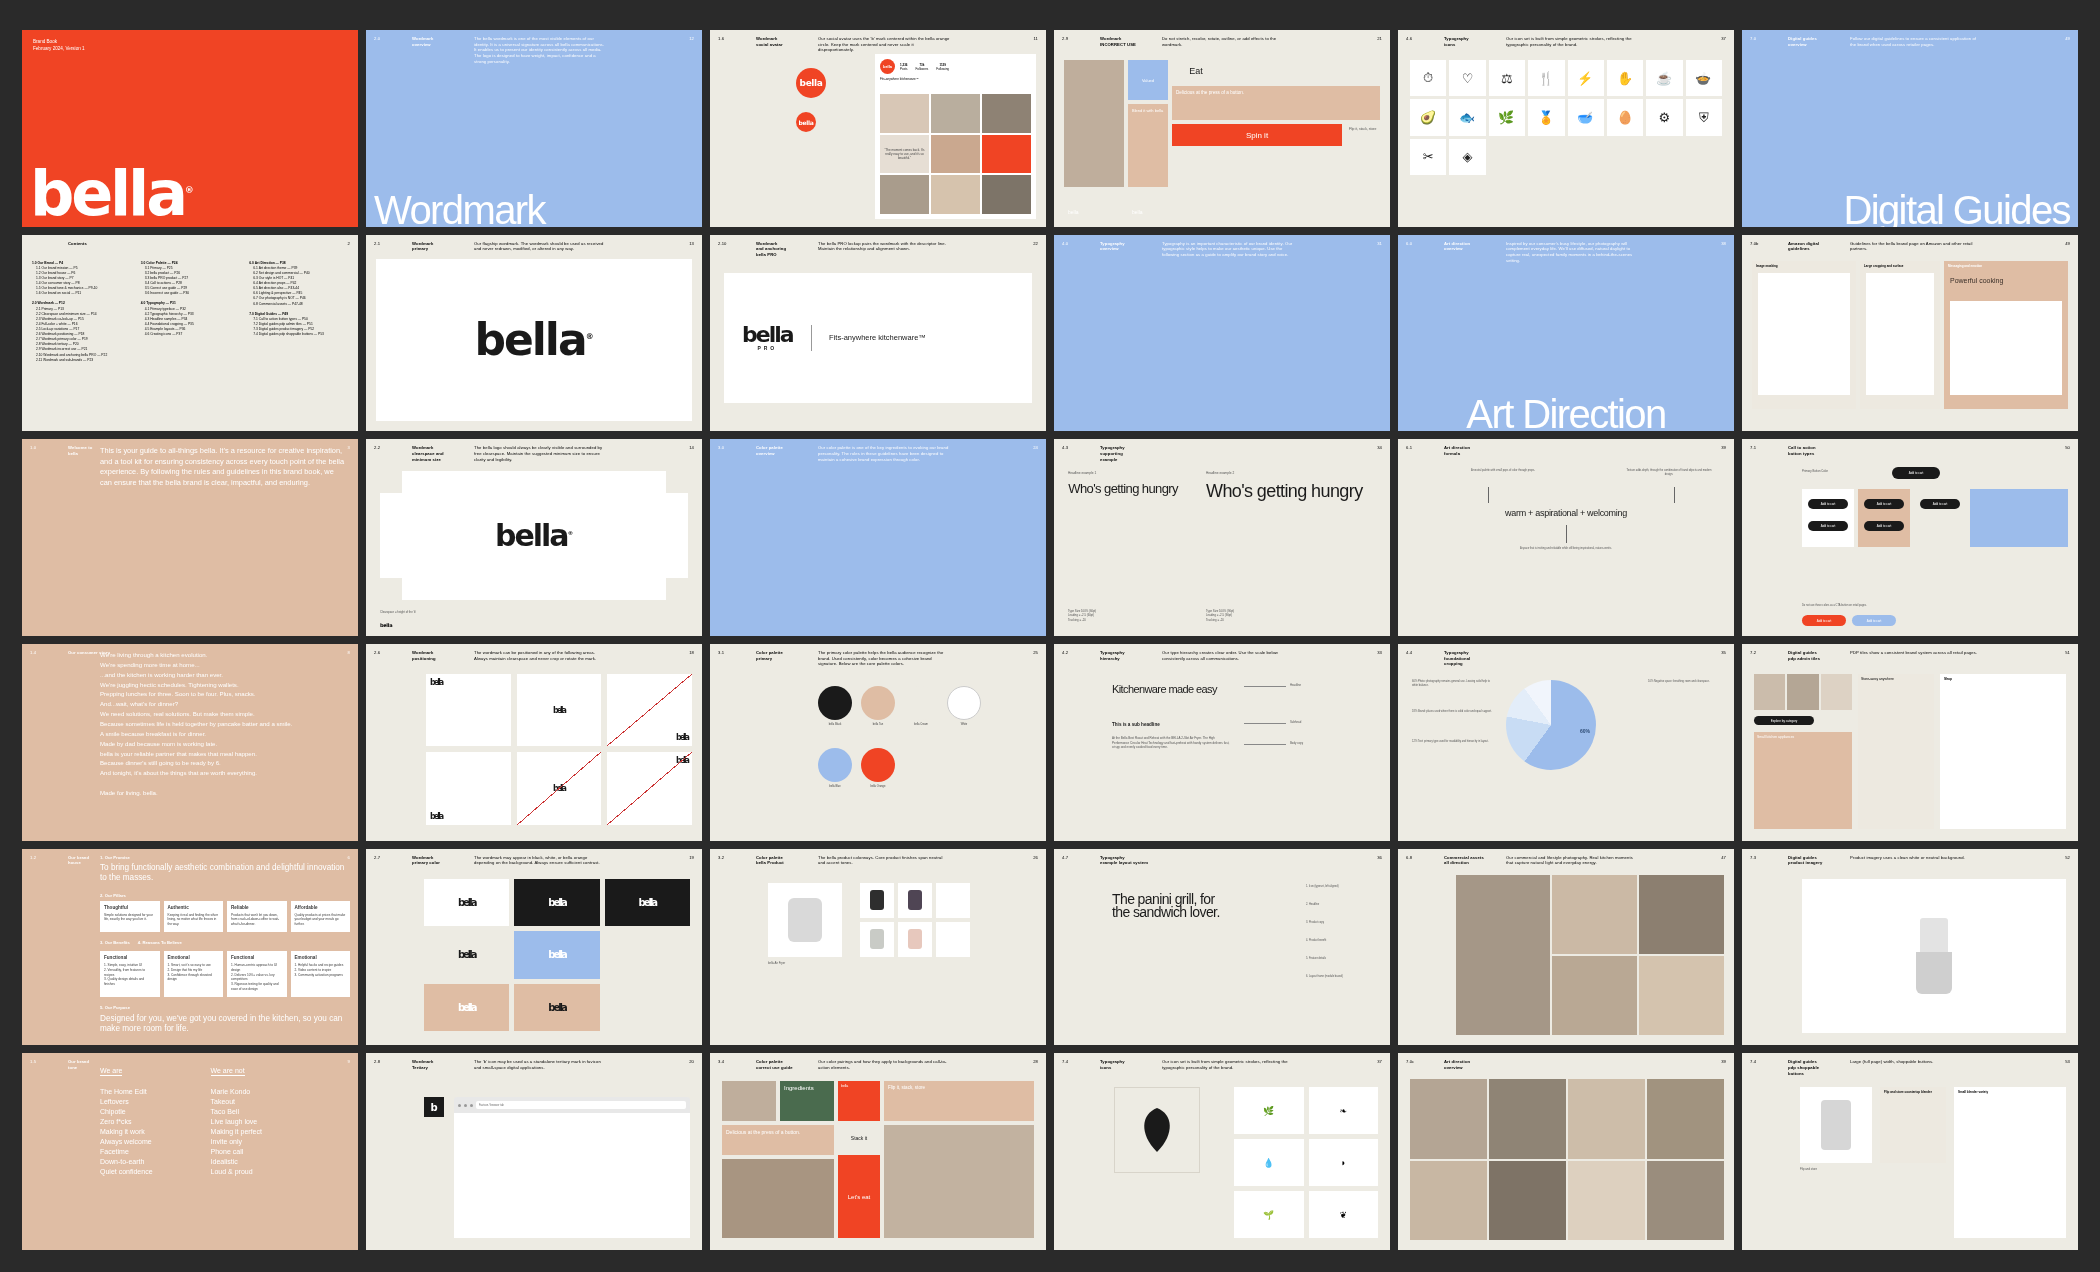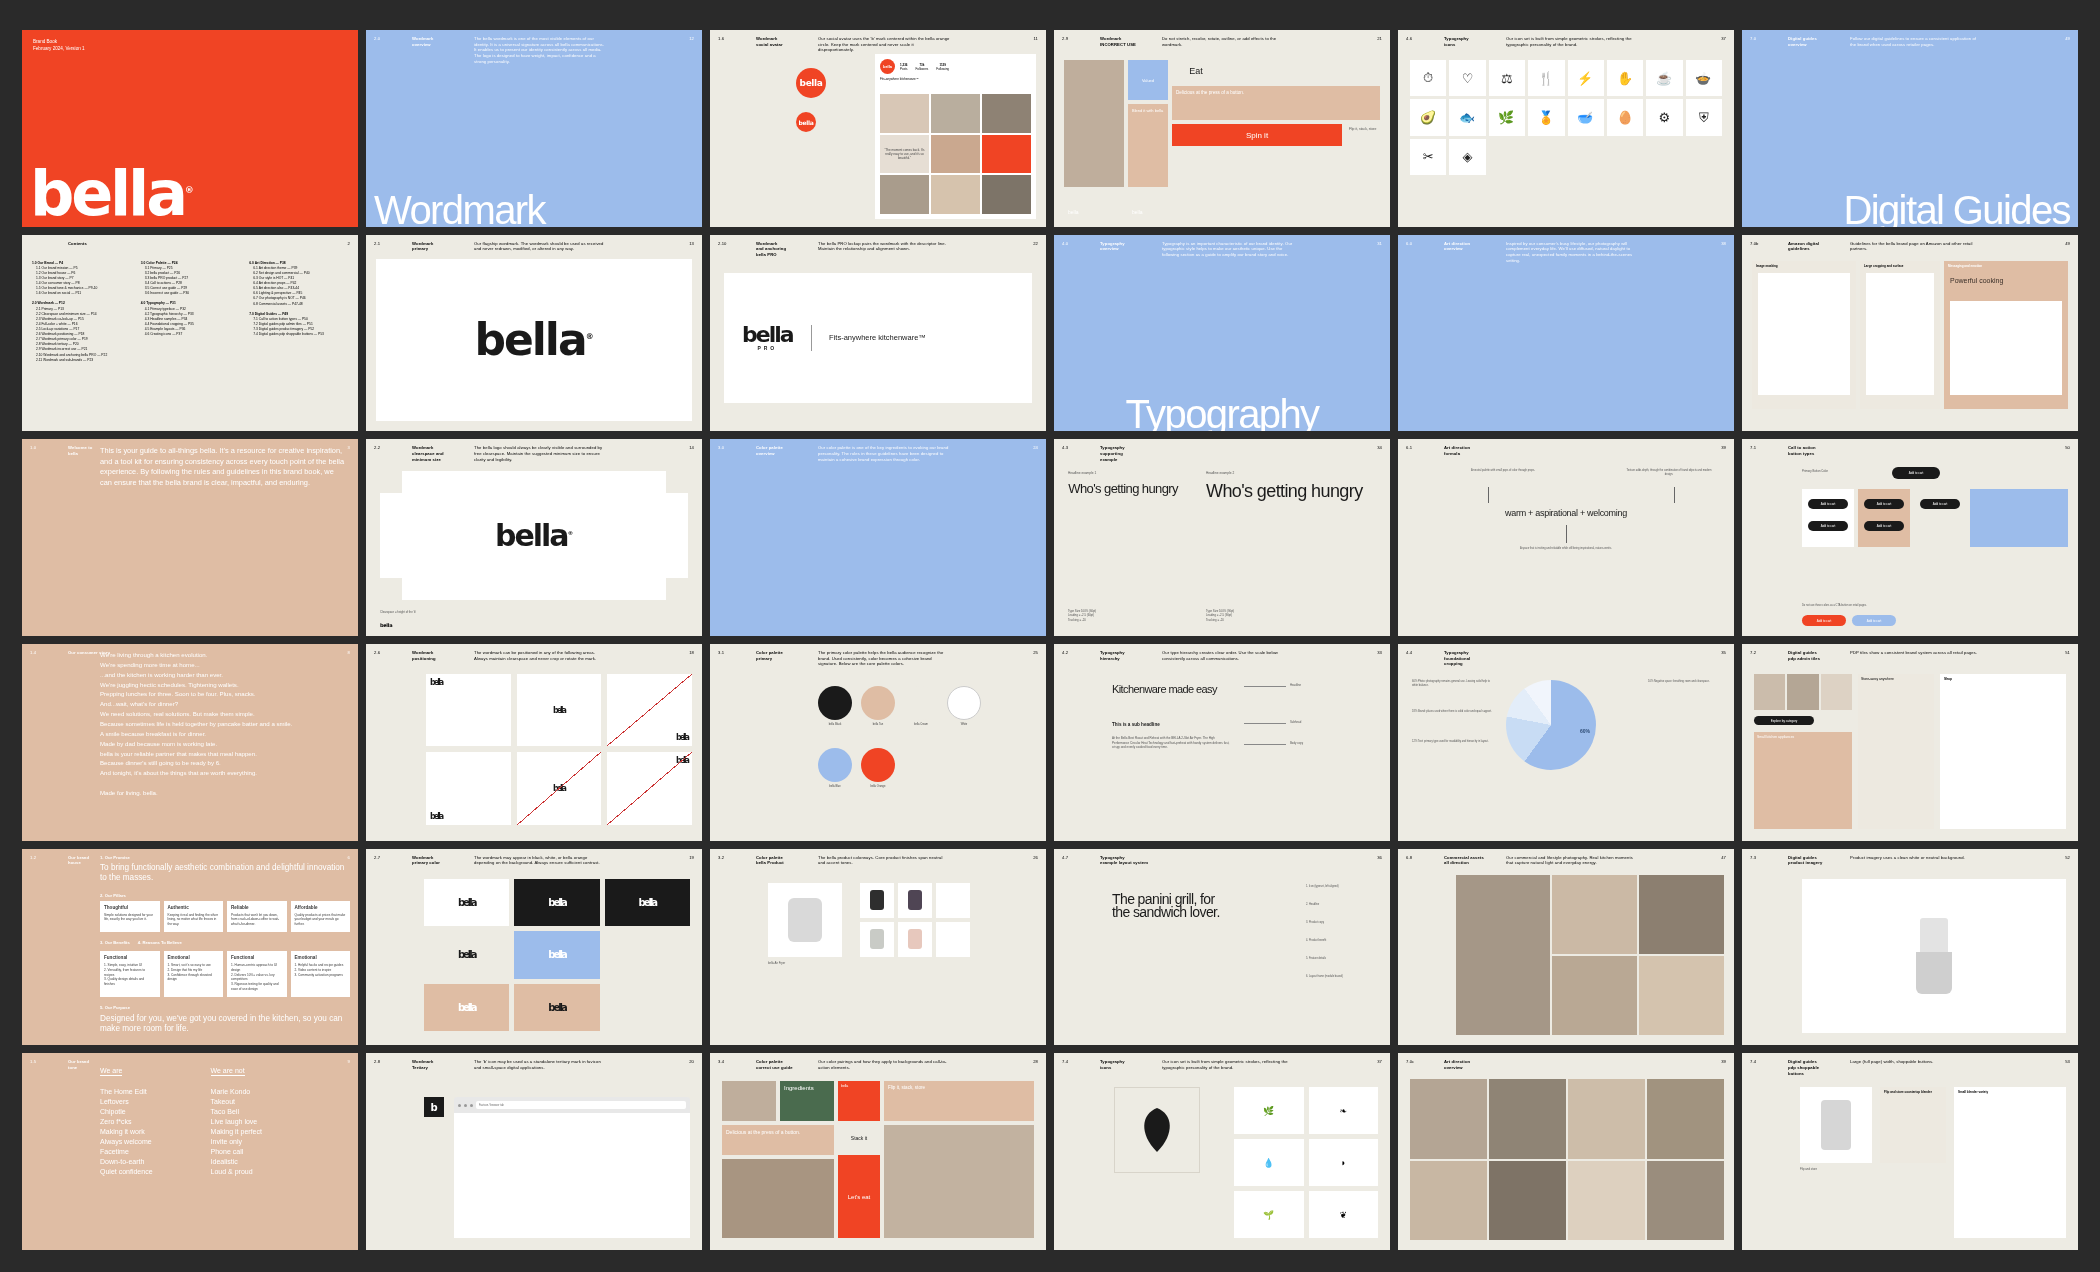--- a/index.html
+++ b/index.html
@@ -352,31 +352,31 @@
   </div>
 
   <div class="slide divider">
     <div class="hdr">
       <span class="num">4.0</span>
       <span class="lbl">Typography
 overview</span>
       <span class="desc">Typography is an important characteristic of our brand identity. Our typographic style helps to make our aesthetic unique. Use the following section as a guide to amplify our brand story and voice.</span>
       <span class="pg">31</span>
     </div>
-    <div class="bigtitle center">Typography</div>
   </div>
 
   <div class="slide divider">
     <div class="hdr">
       <span class="num">6.0</span>
       <span class="lbl">Art direction
 overview</span>
       <span class="desc">Inspired by our consumer's busy lifestyle, our photography will complement everyday life. We'll use diffused, natural daylight to capture real, unexpected family moments in a behind-the-scenes setting.</span>
       <span class="pg">38</span>
     </div>
+    <div class="bigtitle center">Art Direction</div>
   </div>
 
   <div class="slide">
     <div class="hdr">
       <span class="num">7.0b</span>
       <span class="lbl">Amazon digital
 guidelines</span>
       <span class="desc">Guidelines for the bella brand page on Amazon and other retail partners.</span>
       <span class="pg">49</span>
     </div>

